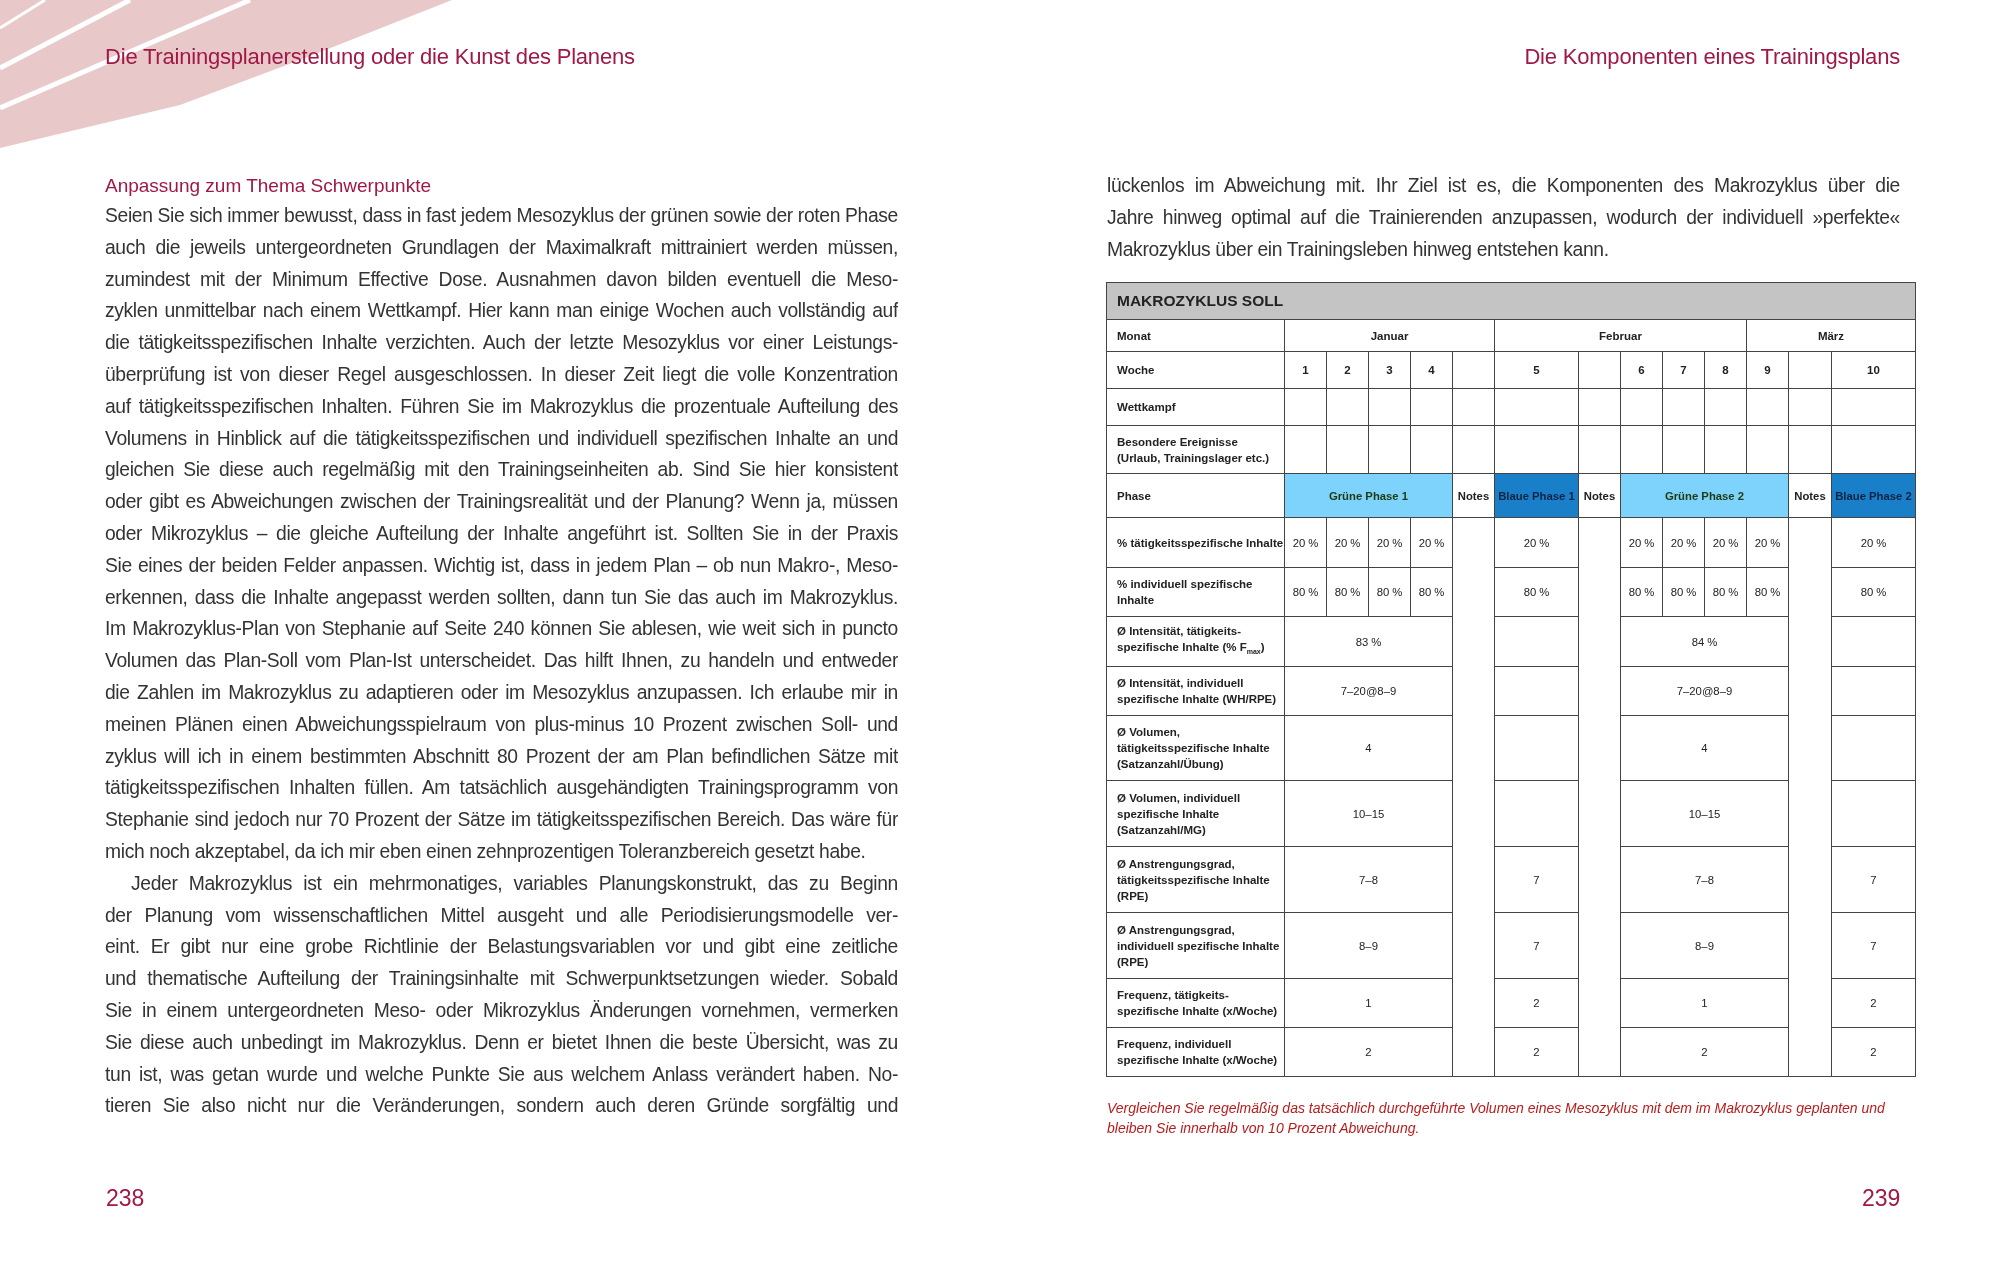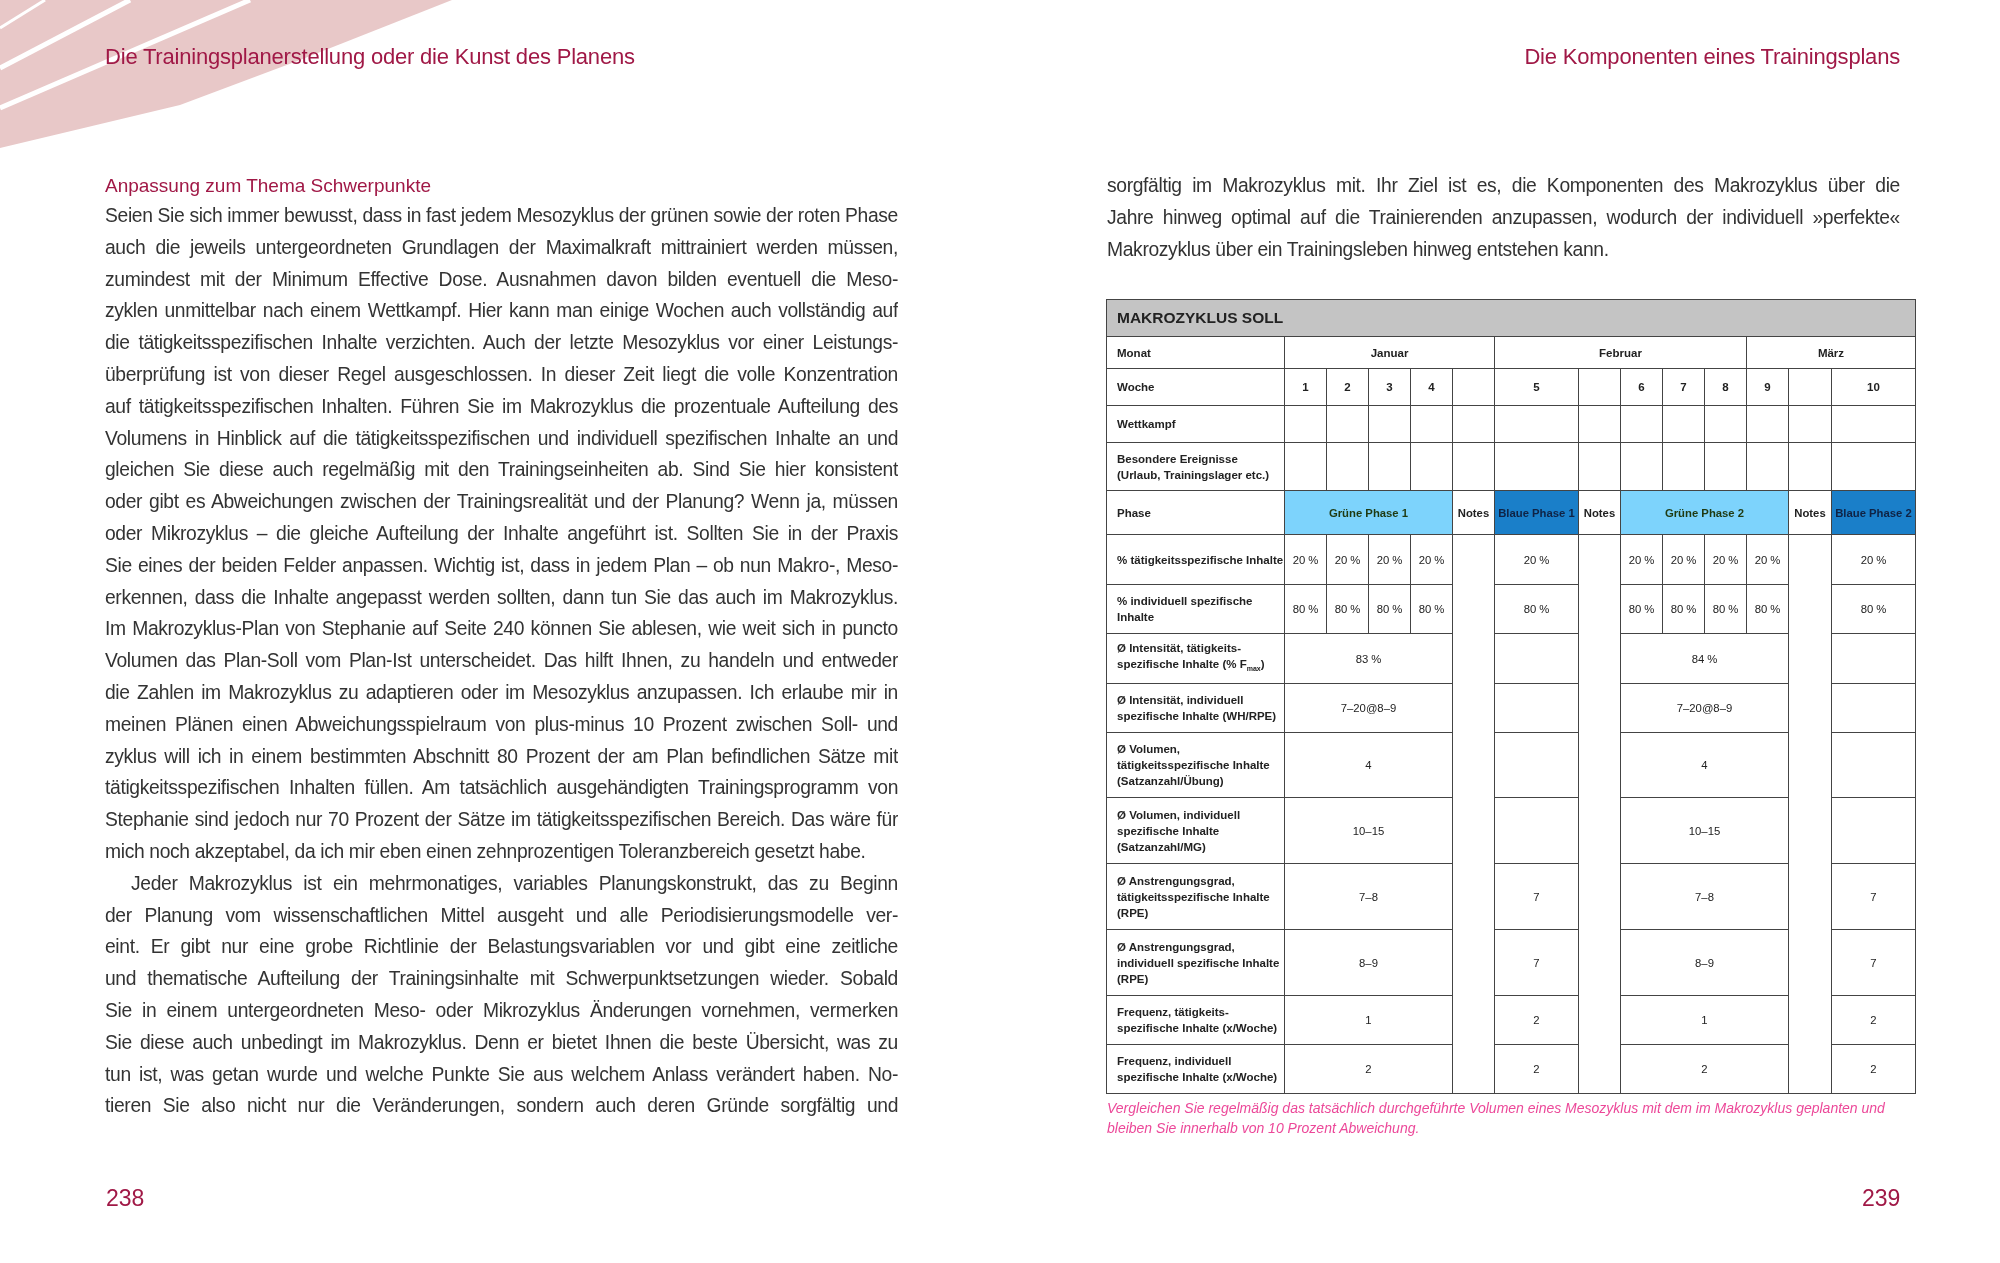--- a/index.html
+++ b/index.html
@@ -17,34 +17,34 @@
   .left-col { position:absolute; left:105px; top:172px; width:793px; }
   .subhead { font-size:19px; color:#a01846; height:28px; line-height:28px; white-space:nowrap; }
   .body-line { font-size:19.3px; line-height:31.8px; height:31.8px; white-space:nowrap;
                text-align:justify; text-align-last:justify; font-family:"Liberation Sans", sans-serif;
                color:#333; letter-spacing:-0.35px; overflow:hidden; }
   .body-line.last { text-align-last:left; }
   .body-line.indent { padding-left:26px; }
 
   .right-col { position:absolute; left:1107px; top:170px; width:793px; }
 
-  table.mk { position:absolute; left:1106px; top:299px; border-collapse:collapse;
+  table.mk { position:absolute; left:1106px; top:282px; border-collapse:collapse;
              font-family:"Liberation Sans", sans-serif; table-layout:fixed; }
   table.mk td { border:1.6px solid #444; padding:0; font-size:11.3px; text-align:center;
                 color:#222; vertical-align:middle; }
   table.mk td.lbl { text-align:left; padding-left:10px; font-weight:bold; font-size:11.5px; line-height:16px; color:#222; }
   table.mk td.title { background:#c4c4c4; text-align:left; padding-left:10px; font-weight:bold; font-size:15.5px; height:36px; }
   table.mk td.hdr { font-weight:bold; font-size:11.5px; }
   table.mk td.green { background:#7dd3fc; font-weight:bold; color:#1f3a12; }
   table.mk td.blue { background:#1a7fc9; font-weight:bold; color:#0f2345; }
   table.mk td.notes-h { font-weight:bold; }
   sub { font-size:7px; }
 
   .caption { position:absolute; left:1107px; top:1098px; width:800px; font-style:italic; font-size:14px;
-             line-height:20px; color:#ec4899; }
+             line-height:20px; color:#b91c1c; }
 </style>
 </head>
 <body>
 
 <svg class="brush" viewBox="0 0 460 160" xmlns="http://www.w3.org/2000/svg">
   <polygon points="0,0 452,0 300,60 180,105 0,148" fill="#e8c8c8"></polygon>
   <line x1="0" y1="68" x2="130" y2="0" stroke="#fff" stroke-width="5"></line>
   <line x1="0" y1="108" x2="250" y2="0" stroke="#fff" stroke-width="5"></line>
   <line x1="0" y1="28" x2="45" y2="0" stroke="#fff" stroke-width="3"></line>
 </svg>
@@ -82,21 +82,21 @@
   <div class="body-line">Sie diese auch unbedingt im Makrozyklus. Denn er bietet Ihnen die beste Übersicht, was zu</div>
   <div class="body-line">tun ist, was getan wurde und welche Punkte Sie aus welchem Anlass verändert haben. No-</div>
   <div class="body-line">tieren Sie also nicht nur die Veränderungen, sondern auch deren Gründe sorgfältig und</div>
 </div>
 
 <div class="page-num pn-left">238</div>
 
 <div class="running-head rh-right">Die Komponenten eines Trainingsplans</div>
 
 <div class="right-col">
-  <div class="body-line">sorgfältig im Makrozyklus mit. Ihr Ziel ist es, die Komponenten des Makrozyklus über die</div>
+  <div class="body-line">lückenlos im Abweichung mit. Ihr Ziel ist es, die Komponenten des Makrozyklus über die</div>
   <div class="body-line">Jahre hinweg optimal auf die Trainierenden anzupassen, wodurch der individuell »perfekte«</div>
   <div class="body-line last">Makrozyklus über ein Trainingsleben hinweg entstehen kann.</div>
 </div>
 
 <table class="mk">
   <colgroup>
     <col style="width:178px">
       <col style="width:42px">
       <col style="width:42px">
       <col style="width:42px">

